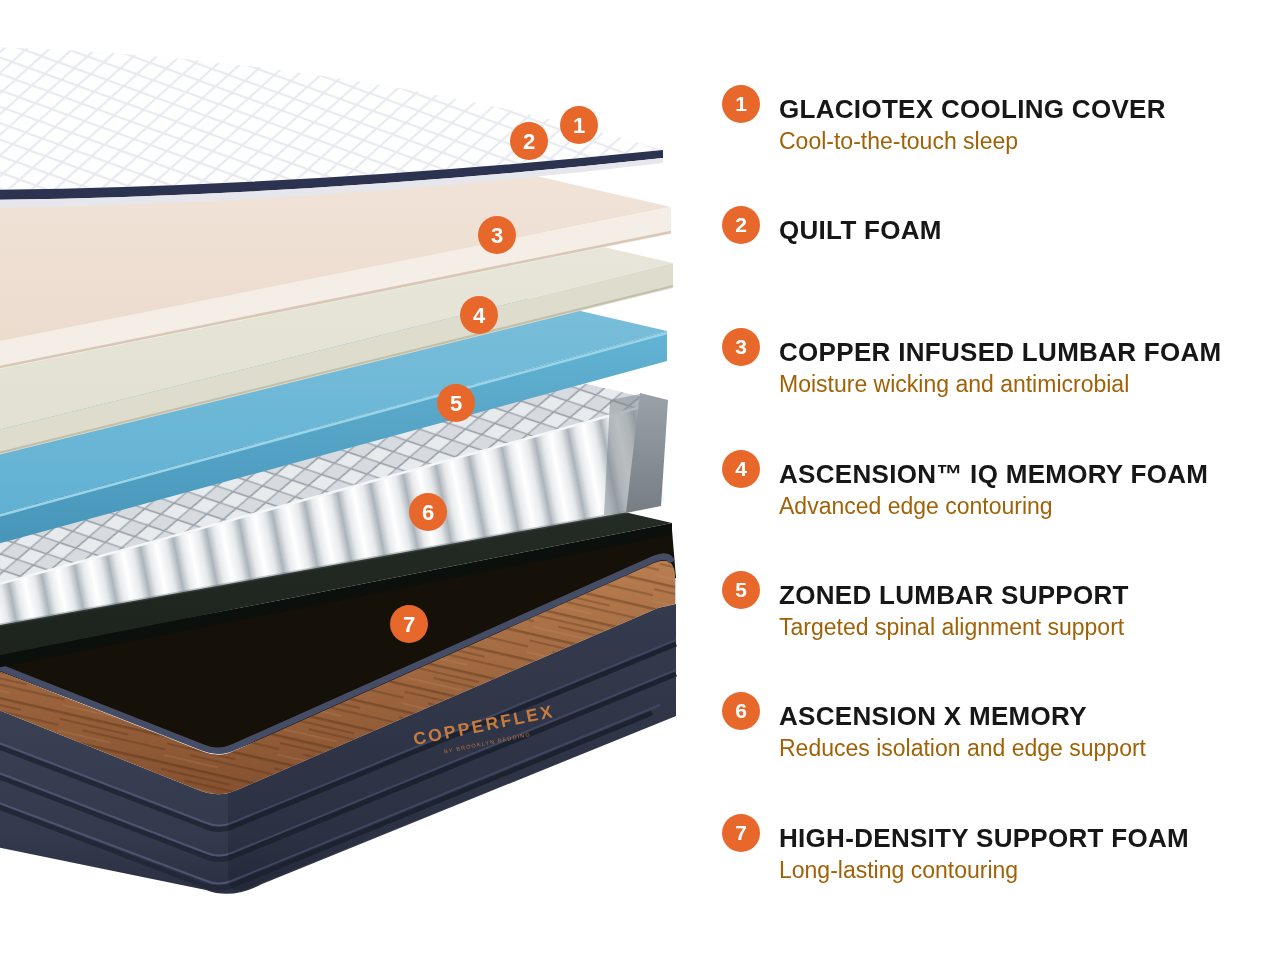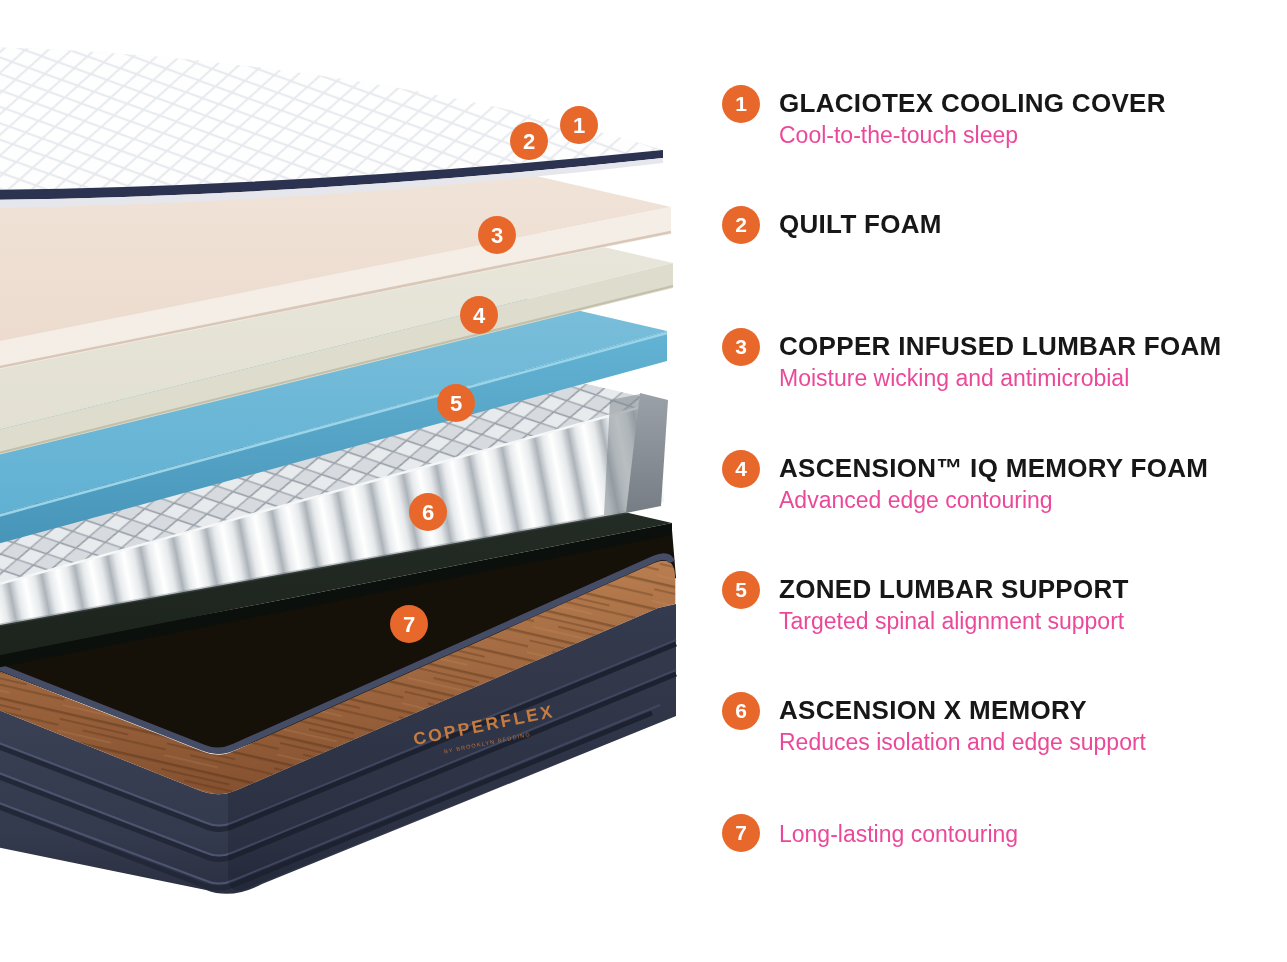--- a/index.html
+++ b/index.html
@@ -4,23 +4,23 @@
 <style>
   html,body{margin:0;padding:0;background:#fff;}
   .canvas{position:relative;width:1287px;height:962px;background:#ffffff;overflow:hidden;
           font-family:"Liberation Sans","DejaVu Sans",sans-serif;}
   .diagram{position:absolute;left:0;top:0;width:700px;height:962px;}
   .legend{position:absolute;left:700px;top:0;width:587px;height:962px;}
   .legend-row{position:absolute;left:22px;display:flex;align-items:flex-start;}
   .legend-badge{width:38px;height:38px;border-radius:50%;background:#E8682C;color:#fff;
                 font-weight:bold;font-size:21px;display:flex;align-items:center;justify-content:center;
                 flex:0 0 38px;}
-  .legend-text{margin-left:19px;margin-top:3px;}
+  .legend-text{margin-left:19px;margin-top:9px;}
   .legend-title{font-size:26px;font-weight:bold;color:#171717;letter-spacing:.3px;line-height:30px;white-space:nowrap;}
-  .legend-desc{font-size:23px;color:#ec4899;margin-top:3px;line-height:28px;white-space:nowrap;}
+  .legend-desc{font-size:23px;color:#a16207;margin-top:3px;line-height:28px;white-space:nowrap;}
   svg text{font-family:"Liberation Sans","DejaVu Sans",sans-serif;}
   .svg-badge-num{fill:#fff;font-size:22px;font-weight:bold;}
 </style>
 </head>
 <body>
 
 <div class="canvas">
 
   <div class="diagram">
     <svg width="700" height="962" viewBox="0 0 700 962">
@@ -235,18 +235,19 @@
       <div class="legend-badge">6</div>
       <div class="legend-text">
         <div class="legend-title">ASCENSION X MEMORY</div>
         <div class="legend-desc">Reduces isolation and edge support</div>
       </div>
     </div>
 
     <div class="legend-row" style="top:814px">
       <div class="legend-badge">7</div>
       <div class="legend-text">
+        <div class="legend-title">HIGH-DENSITY SUPPORT FOAM</div>
         <div class="legend-desc">Long-lasting contouring</div>
       </div>
     </div>
 
   </div>
 </div>
 
 </body></html>

